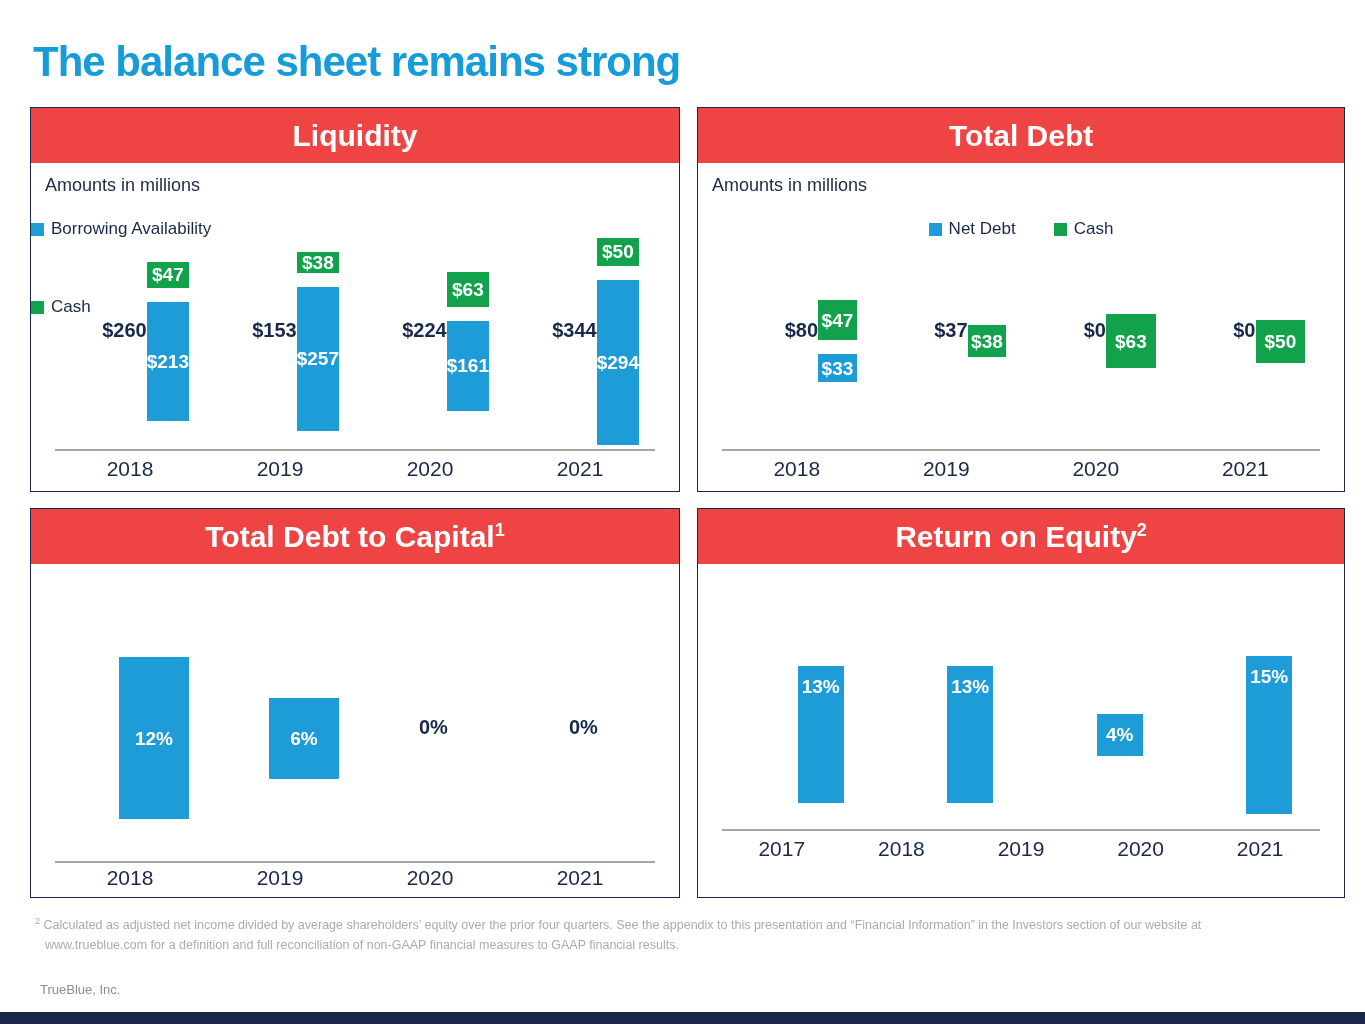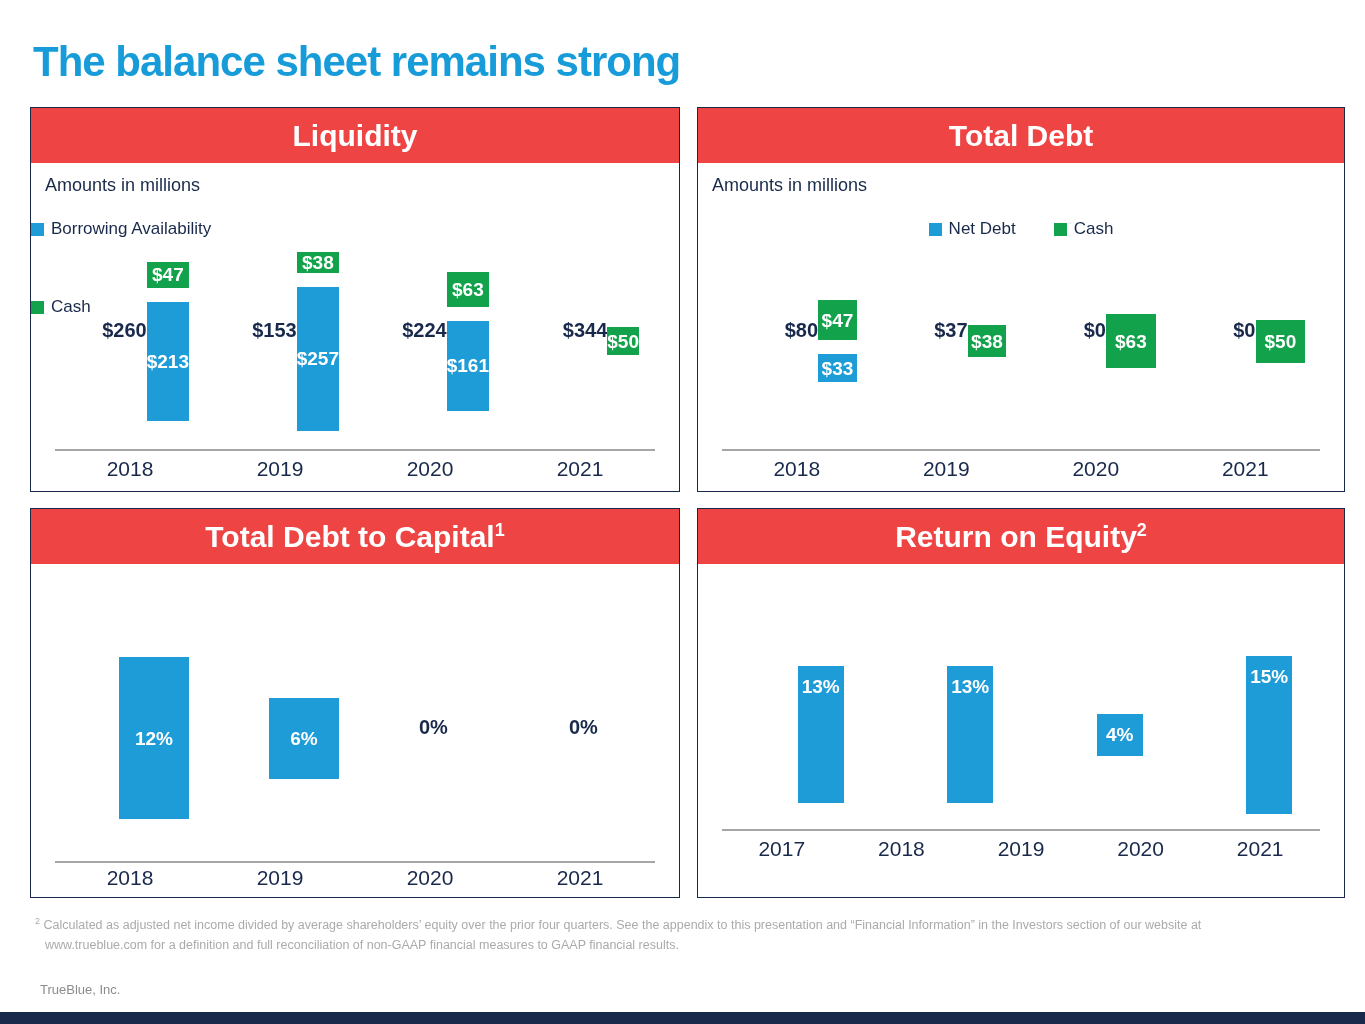--- a/index.html
+++ b/index.html
@@ -87,20 +87,21 @@
               <div class="total">$224</div>
               <div class="bar">
                 <div class="seg" style="height: 35px; background: rgb(18, 162, 75);">$63</div>
                 <div class="seg" style="height: 90px; background: rgb(30, 156, 216);">$161</div>
               </div>
             </div>
             <div class="cell" style="width: 118px;">
               <div class="total">$344</div>
               <div class="bar">
                 <div class="seg" style="height: 28px; background: rgb(18, 162, 75);">$50</div>
+                <div class="seg" style="height: 165px; background: rgb(30, 156, 216);">$294</div>
               </div>
             </div>
           </div>
         <div class="cats-row" style="height: 36px;">
             <div class="cat" style="width: 118px;">2018</div>
             <div class="cat" style="width: 118px;">2019</div>
             <div class="cat" style="width: 118px;">2020</div>
             <div class="cat" style="width: 118px;">2021</div>
           </div>
       </div>

